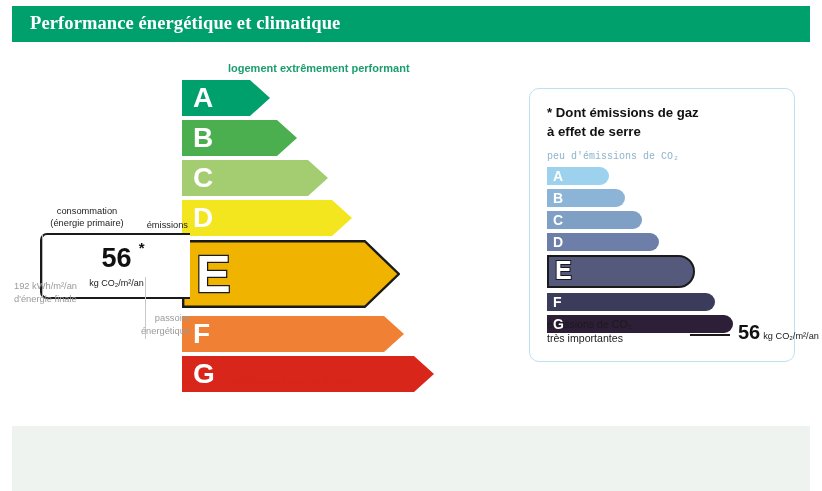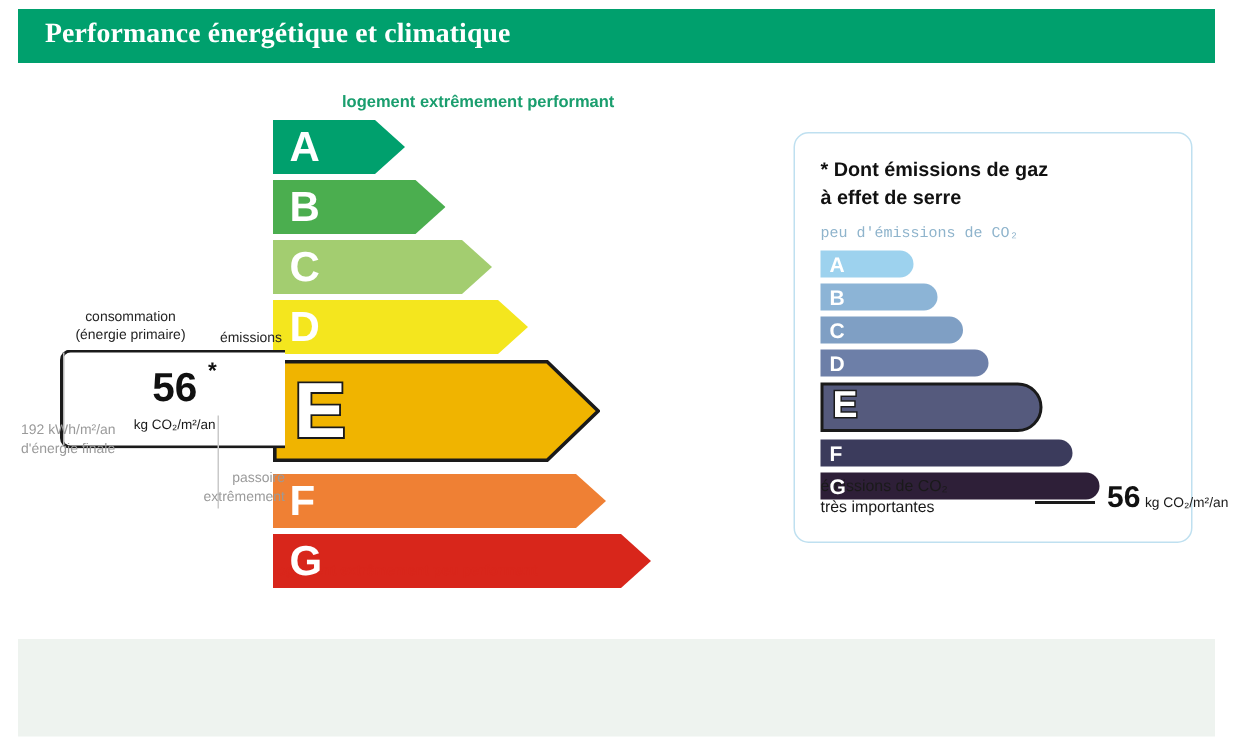--- a/index.html
+++ b/index.html
@@ -315,21 +315,21 @@
           <span class="star">*</span>
         </div>
         <div class="unit">kg CO₂/m²/an</div>
       </div>
     </div>
   </div>
   <div class="sub-final" style="white-space: pre-line;">192 kWh/m²/an
 d'énergie finale</div>
   <div class="vdivider"></div>
   <div class="passoire" style="white-space: pre-line;">passoire
-extrêmement</div>
+énergétique</div>
 
   <div class="ghg-panel">
     <div class="ghg-title" style="white-space: pre-line;">* Dont émissions de gaz
 à effet de serre</div>
     <div class="ghg-toplabel">peu d'émissions de CO₂</div>
     <div class="ghg-rows" id="ghg-rows">
         <div class="grow">
           <div class="gbar" style="width: 62px; background: rgb(157, 210, 238);"></div>
           <span class="gletter">A</span>
         </div>

